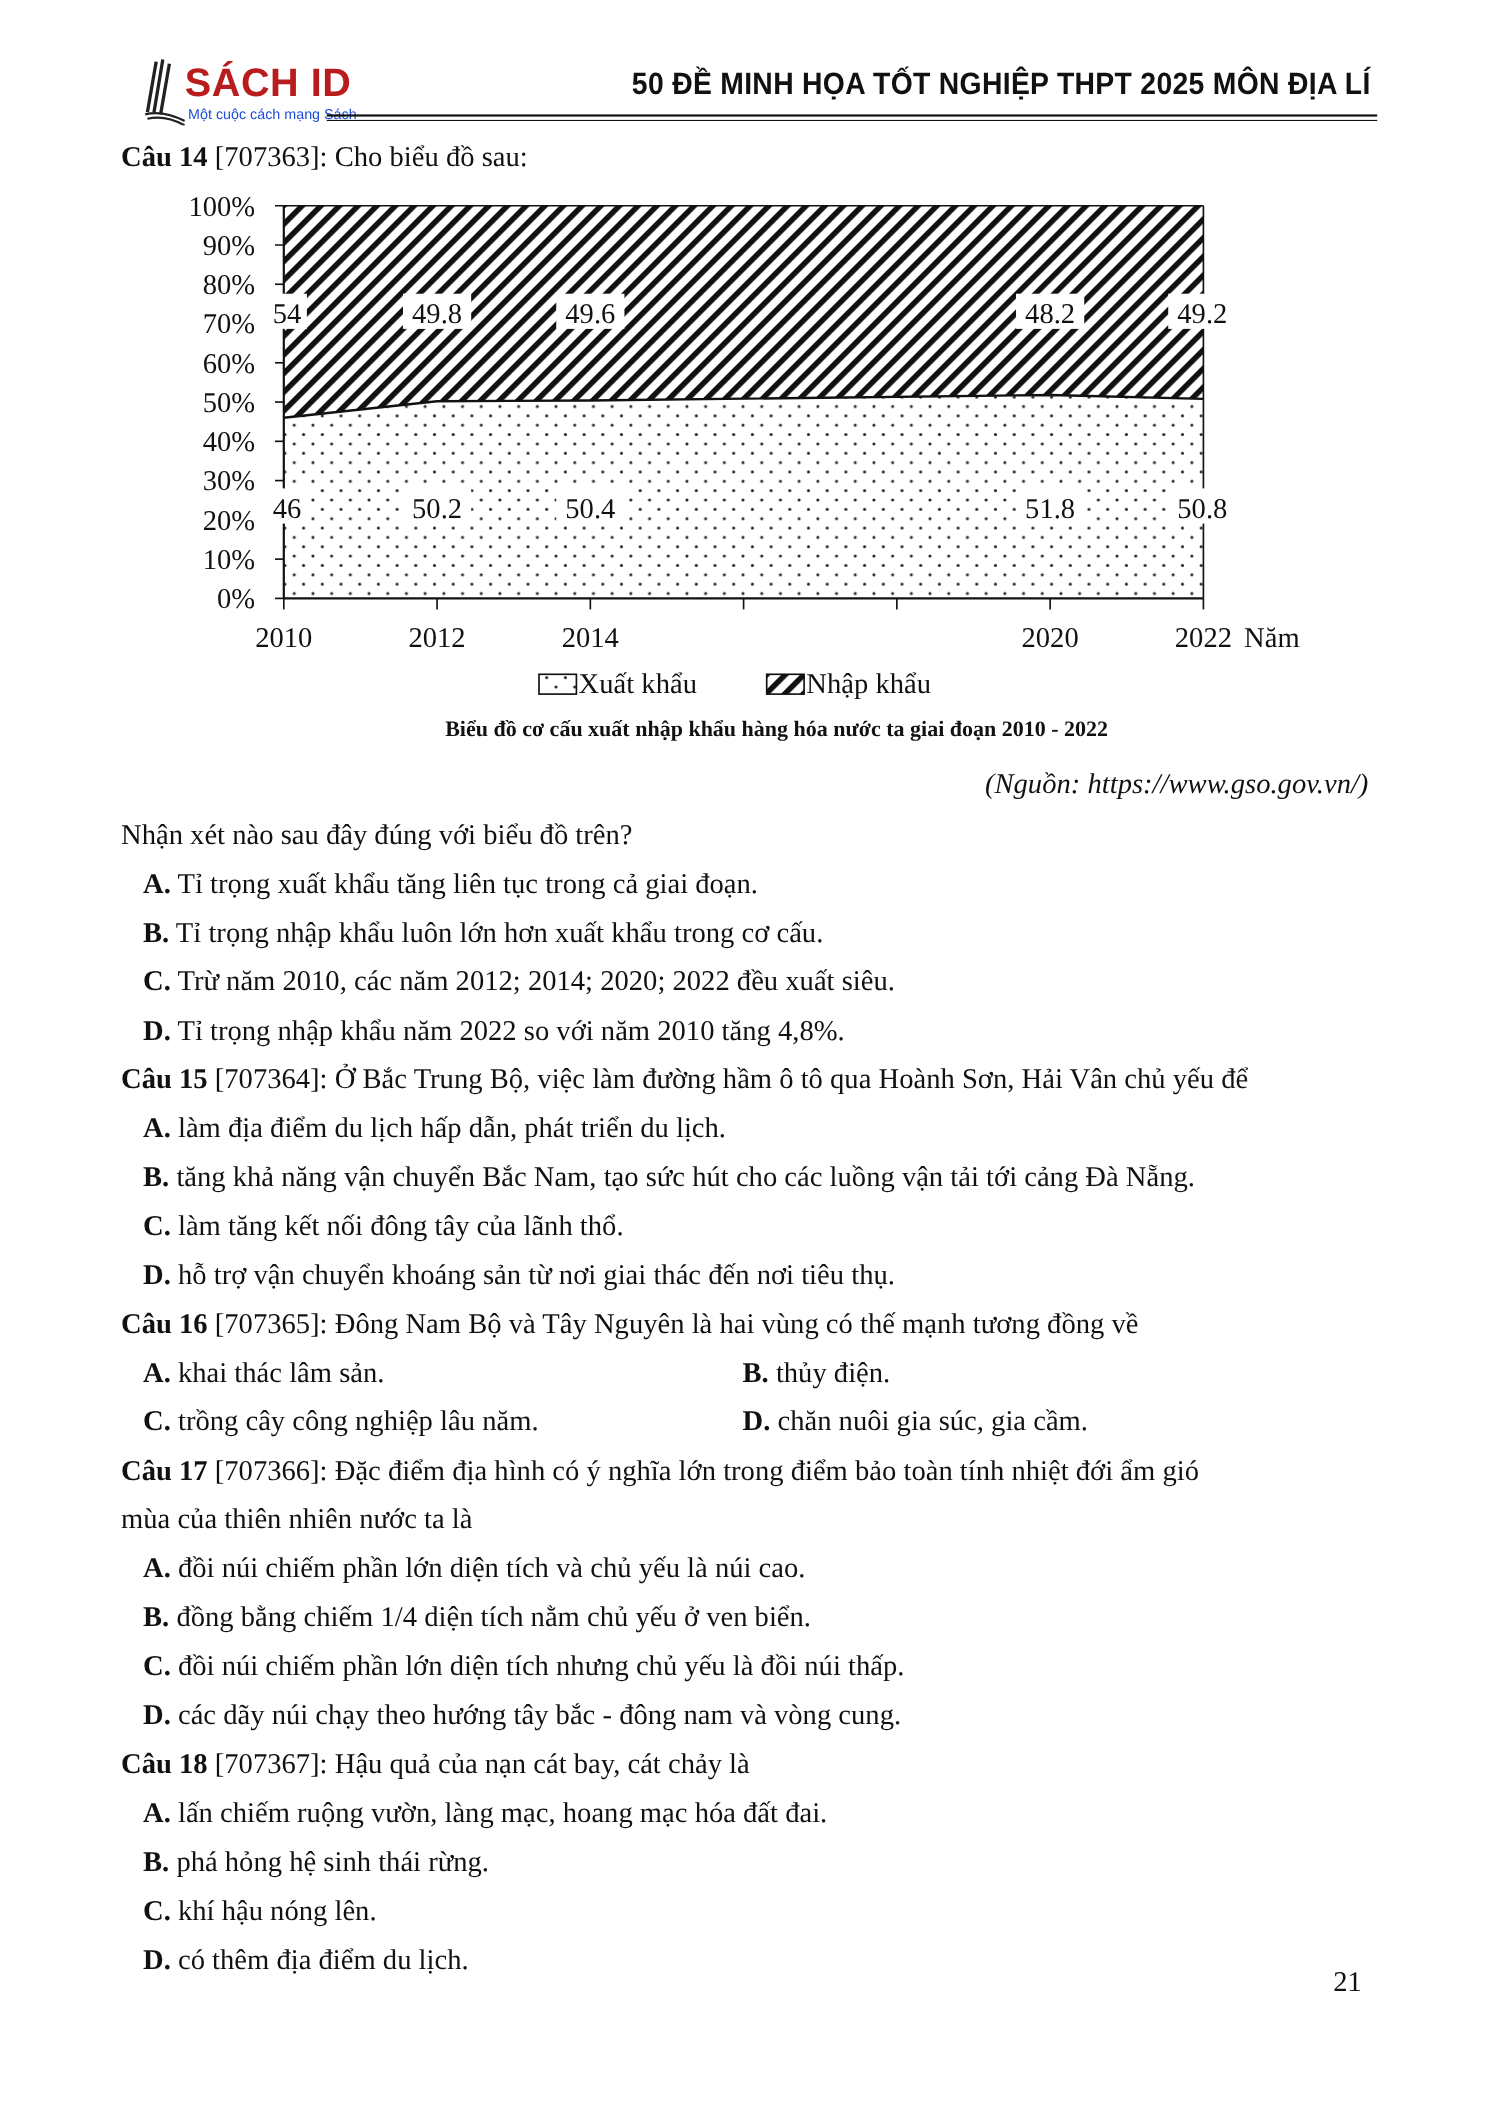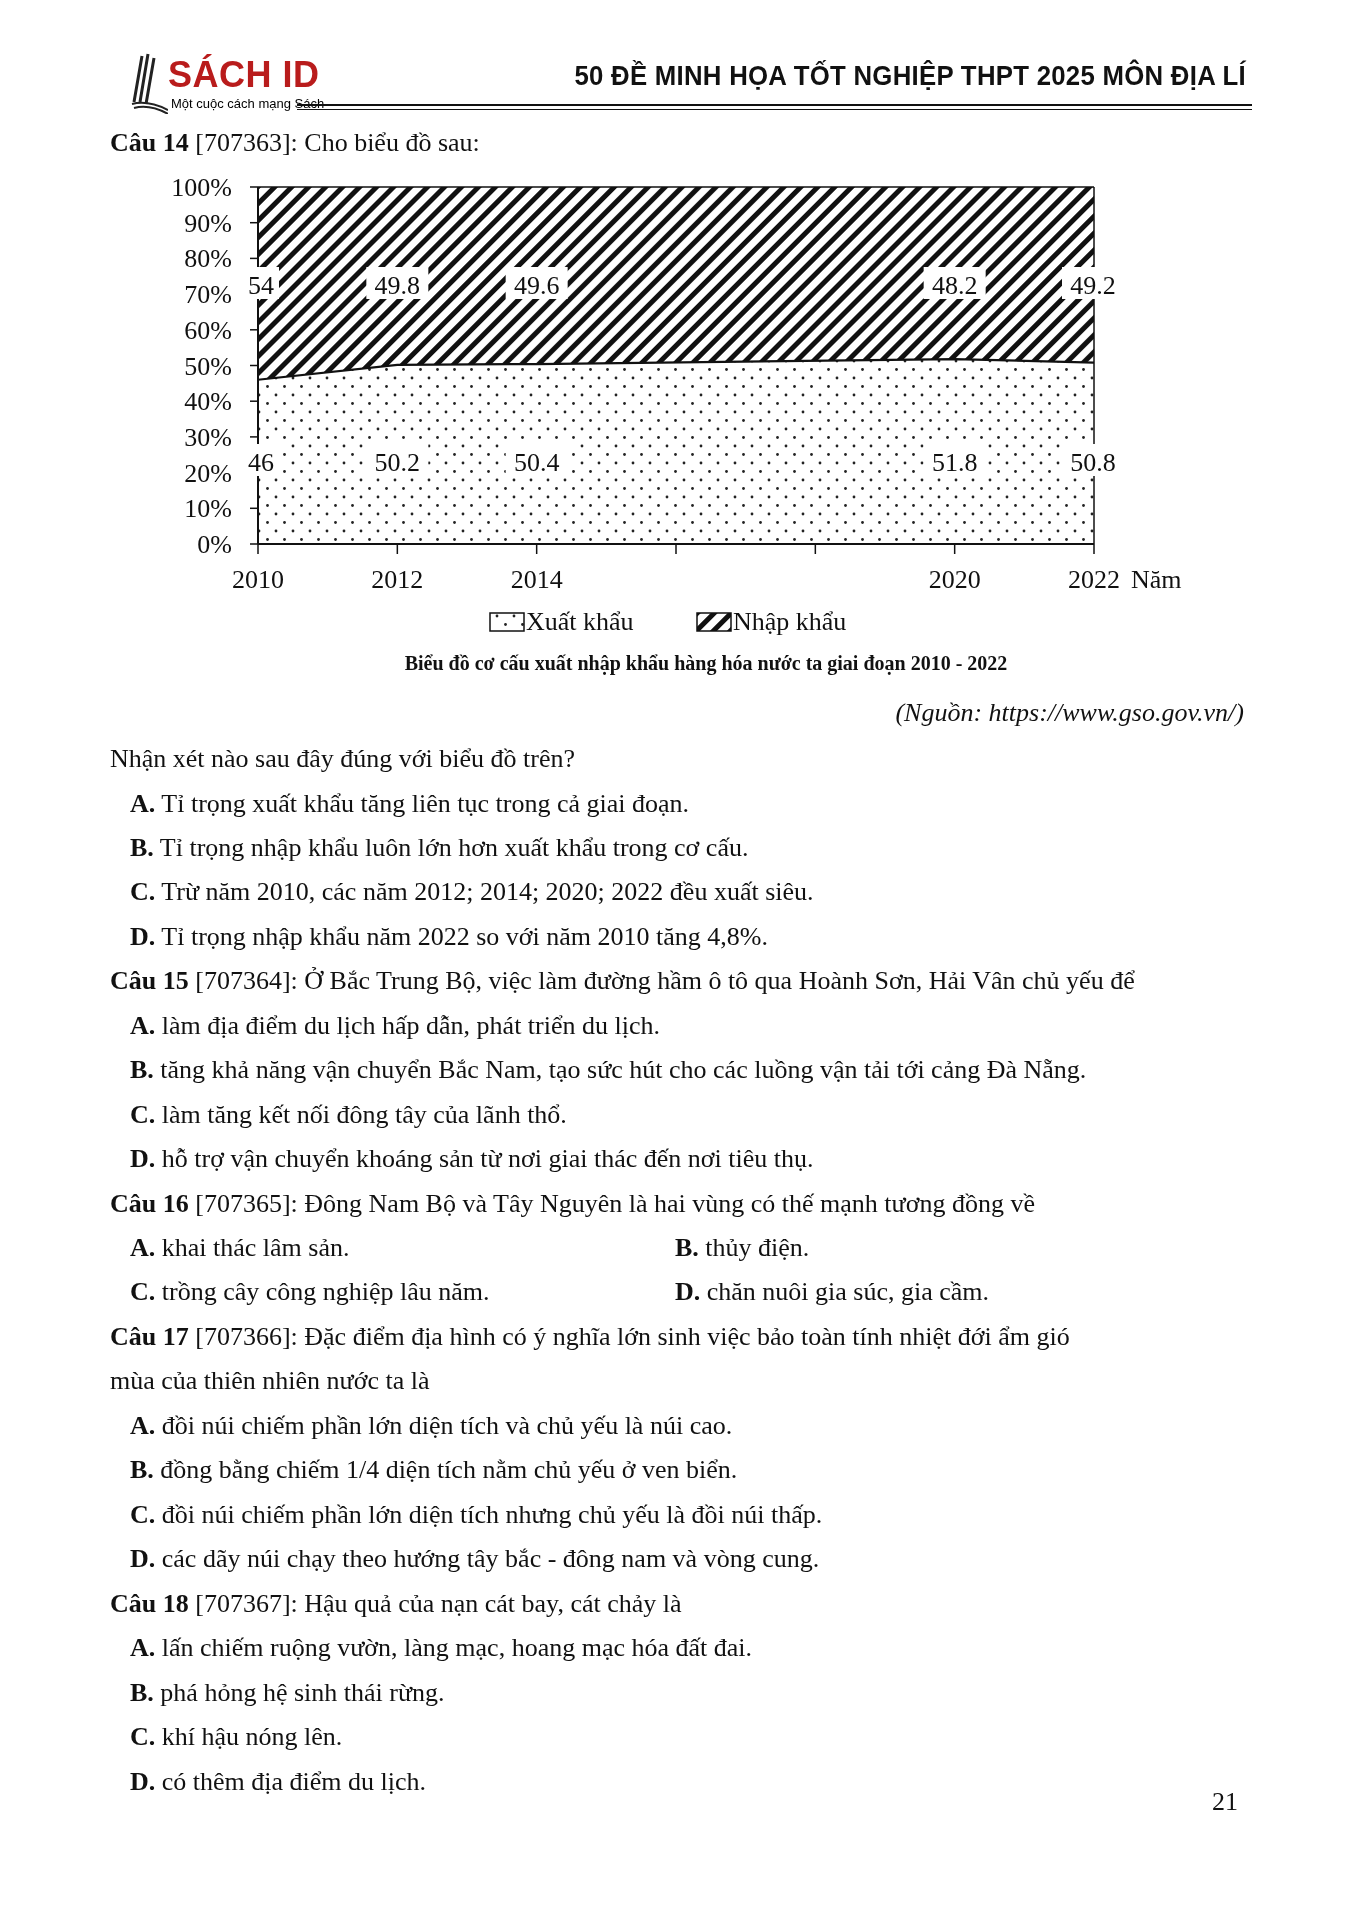--- a/index.html
+++ b/index.html
@@ -10,21 +10,21 @@
   
   .logo { position: absolute; left: 128px; top: 52px; width: 210px; height: 62px; }
   .logo svg { position: absolute; left: 0; top: 0; }
   .logo-text {
     position: absolute; left: 40px; top: 2px;
     font-family: "Liberation Sans", "DejaVu Sans", sans-serif;
     font-size: 36px; font-weight: bold; letter-spacing: 0.5px; color: #b91c1c;
   }
   .logo-tag {
     position: absolute; left: 43px; top: 44px; white-space: nowrap;
-    font-family: "Liberation Sans", "DejaVu Sans", sans-serif; font-size: 13px; color: #000000;
+    font-family: "Liberation Sans", "DejaVu Sans", sans-serif; font-size: 13px; color: #1d4ed8;
   }
   .header-title {
     position: absolute; right: 106px; top: 60px; white-space: nowrap;
     font-family: "Liberation Sans", "DejaVu Sans", sans-serif;
     font-size: 28px; font-weight: bold; letter-spacing: 0.3px; color: #111;
     transform: scaleX(0.92); transform-origin: right center;
   }
   .header-rule { position: absolute; left: 297px; right: 100px; top: 104px; height: 3px; border-top: 2px solid #111; border-bottom: 1px solid #111; }
 
   .line {
@@ -170,21 +170,21 @@
 
 <div class="line q" style="top:1189px;">
   <b>Câu 16</b><span> [707365]: </span><span>Đông Nam Bộ và Tây Nguyên là hai vùng có thế mạnh tương đồng về</span>
 </div>
 <div class="line opt" style="top:1233px;"><b>A.</b><span> khai thác lâm sản.</span></div>
 <div class="line opt2" style="top:1233px;"><b>B.</b><span> thủy điện.</span></div>
 <div class="line opt" style="top:1277px;"><b>C.</b><span> trồng cây công nghiệp lâu năm.</span></div>
 <div class="line opt2" style="top:1277px;"><b>D.</b><span> chăn nuôi gia súc, gia cầm.</span></div>
 
 <div class="line q" style="top:1322px;">
-  <b>Câu 17</b><span> [707366]: </span><span>Đặc điểm địa hình có ý nghĩa lớn sinh việc bảo toàn tính nhiệt đới ẩm gió</span>
+  <b>Câu 17</b><span> [707366]: </span><span>Đặc điểm địa hình có ý nghĩa lớn trong điểm bảo toàn tính nhiệt đới ẩm gió</span>
 </div>
 <div class="line q" style="top:1366px;">mùa của thiên nhiên nước ta là</div>
 <div class="line opt" style="top:1411px;"><b>A.</b><span> đồi núi chiếm phần lớn diện tích và chủ yếu là núi cao.</span></div>
 <div class="line opt" style="top:1455px;"><b>B.</b><span> đồng bằng chiếm 1/4 diện tích nằm chủ yếu ở ven biển.</span></div>
 <div class="line opt" style="top:1500px;"><b>C.</b><span> đồi núi chiếm phần lớn diện tích nhưng chủ yếu là đồi núi thấp.</span></div>
 <div class="line opt" style="top:1544px;"><b>D.</b><span> các dãy núi chạy theo hướng tây bắc - đông nam và vòng cung.</span></div>
 
 <div class="line q" style="top:1589px;">
   <b>Câu 18</b><span> [707367]: </span><span>Hậu quả của nạn cát bay, cát chảy là</span>
 </div>

